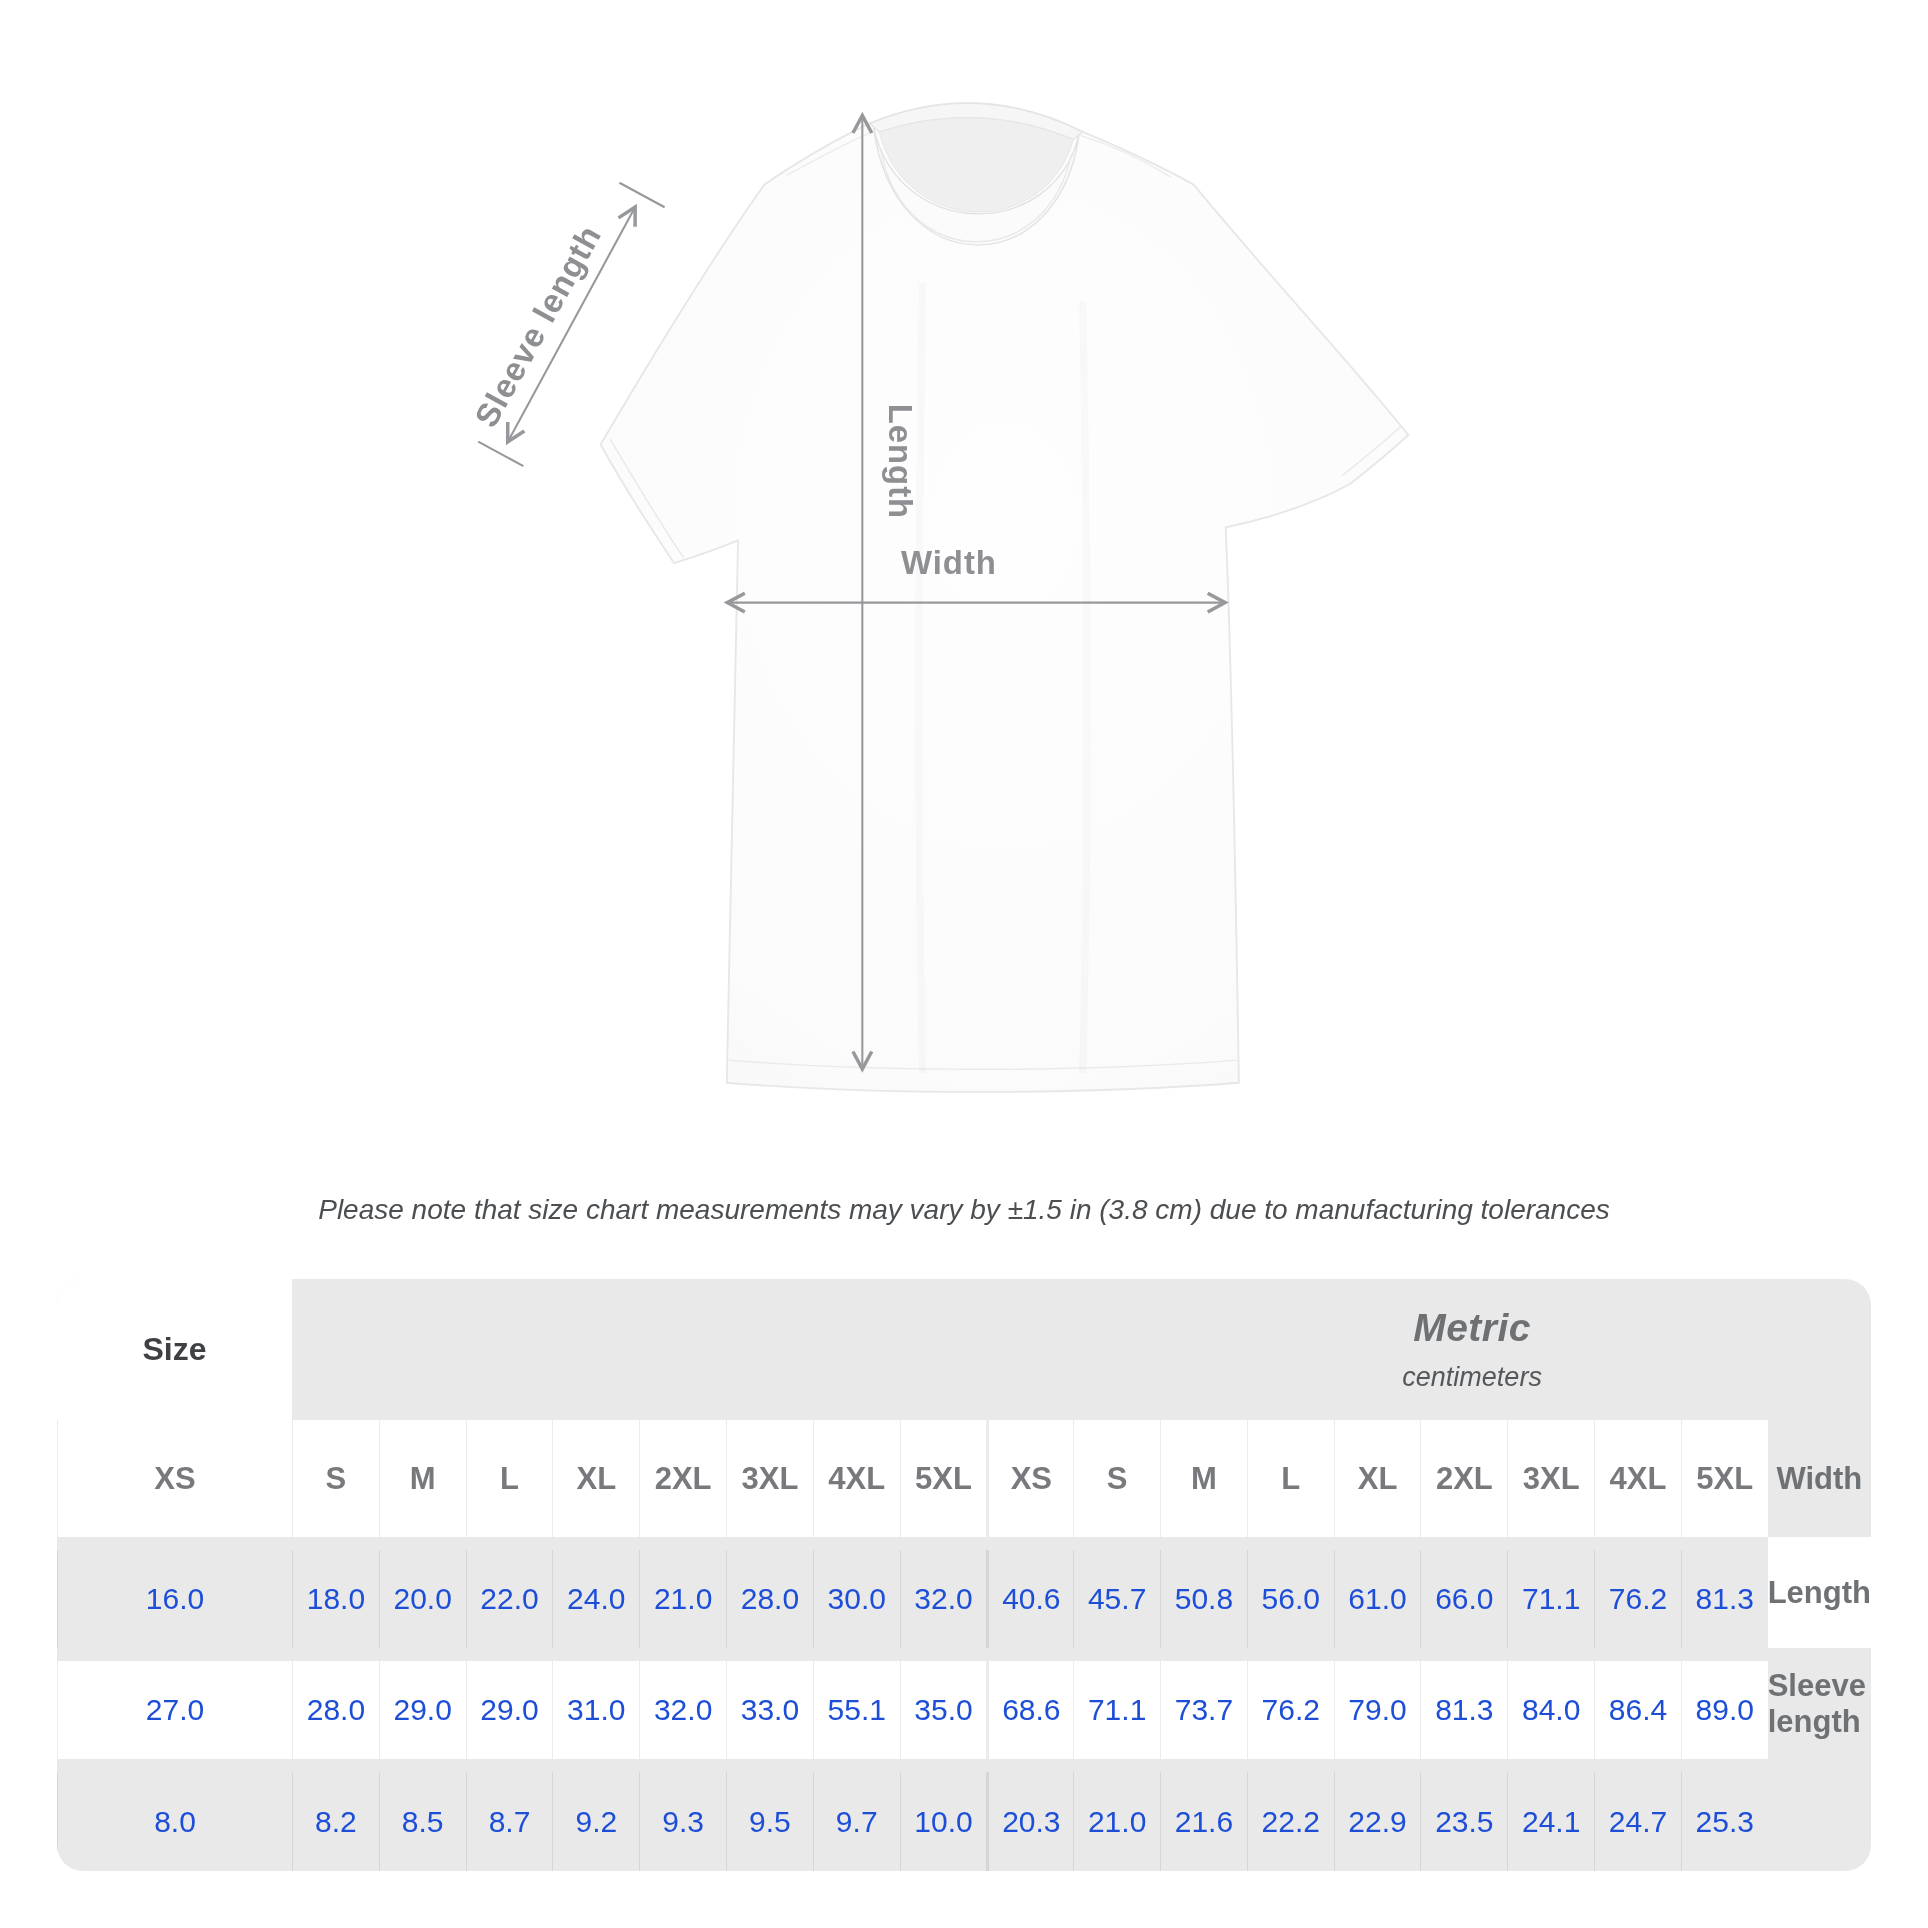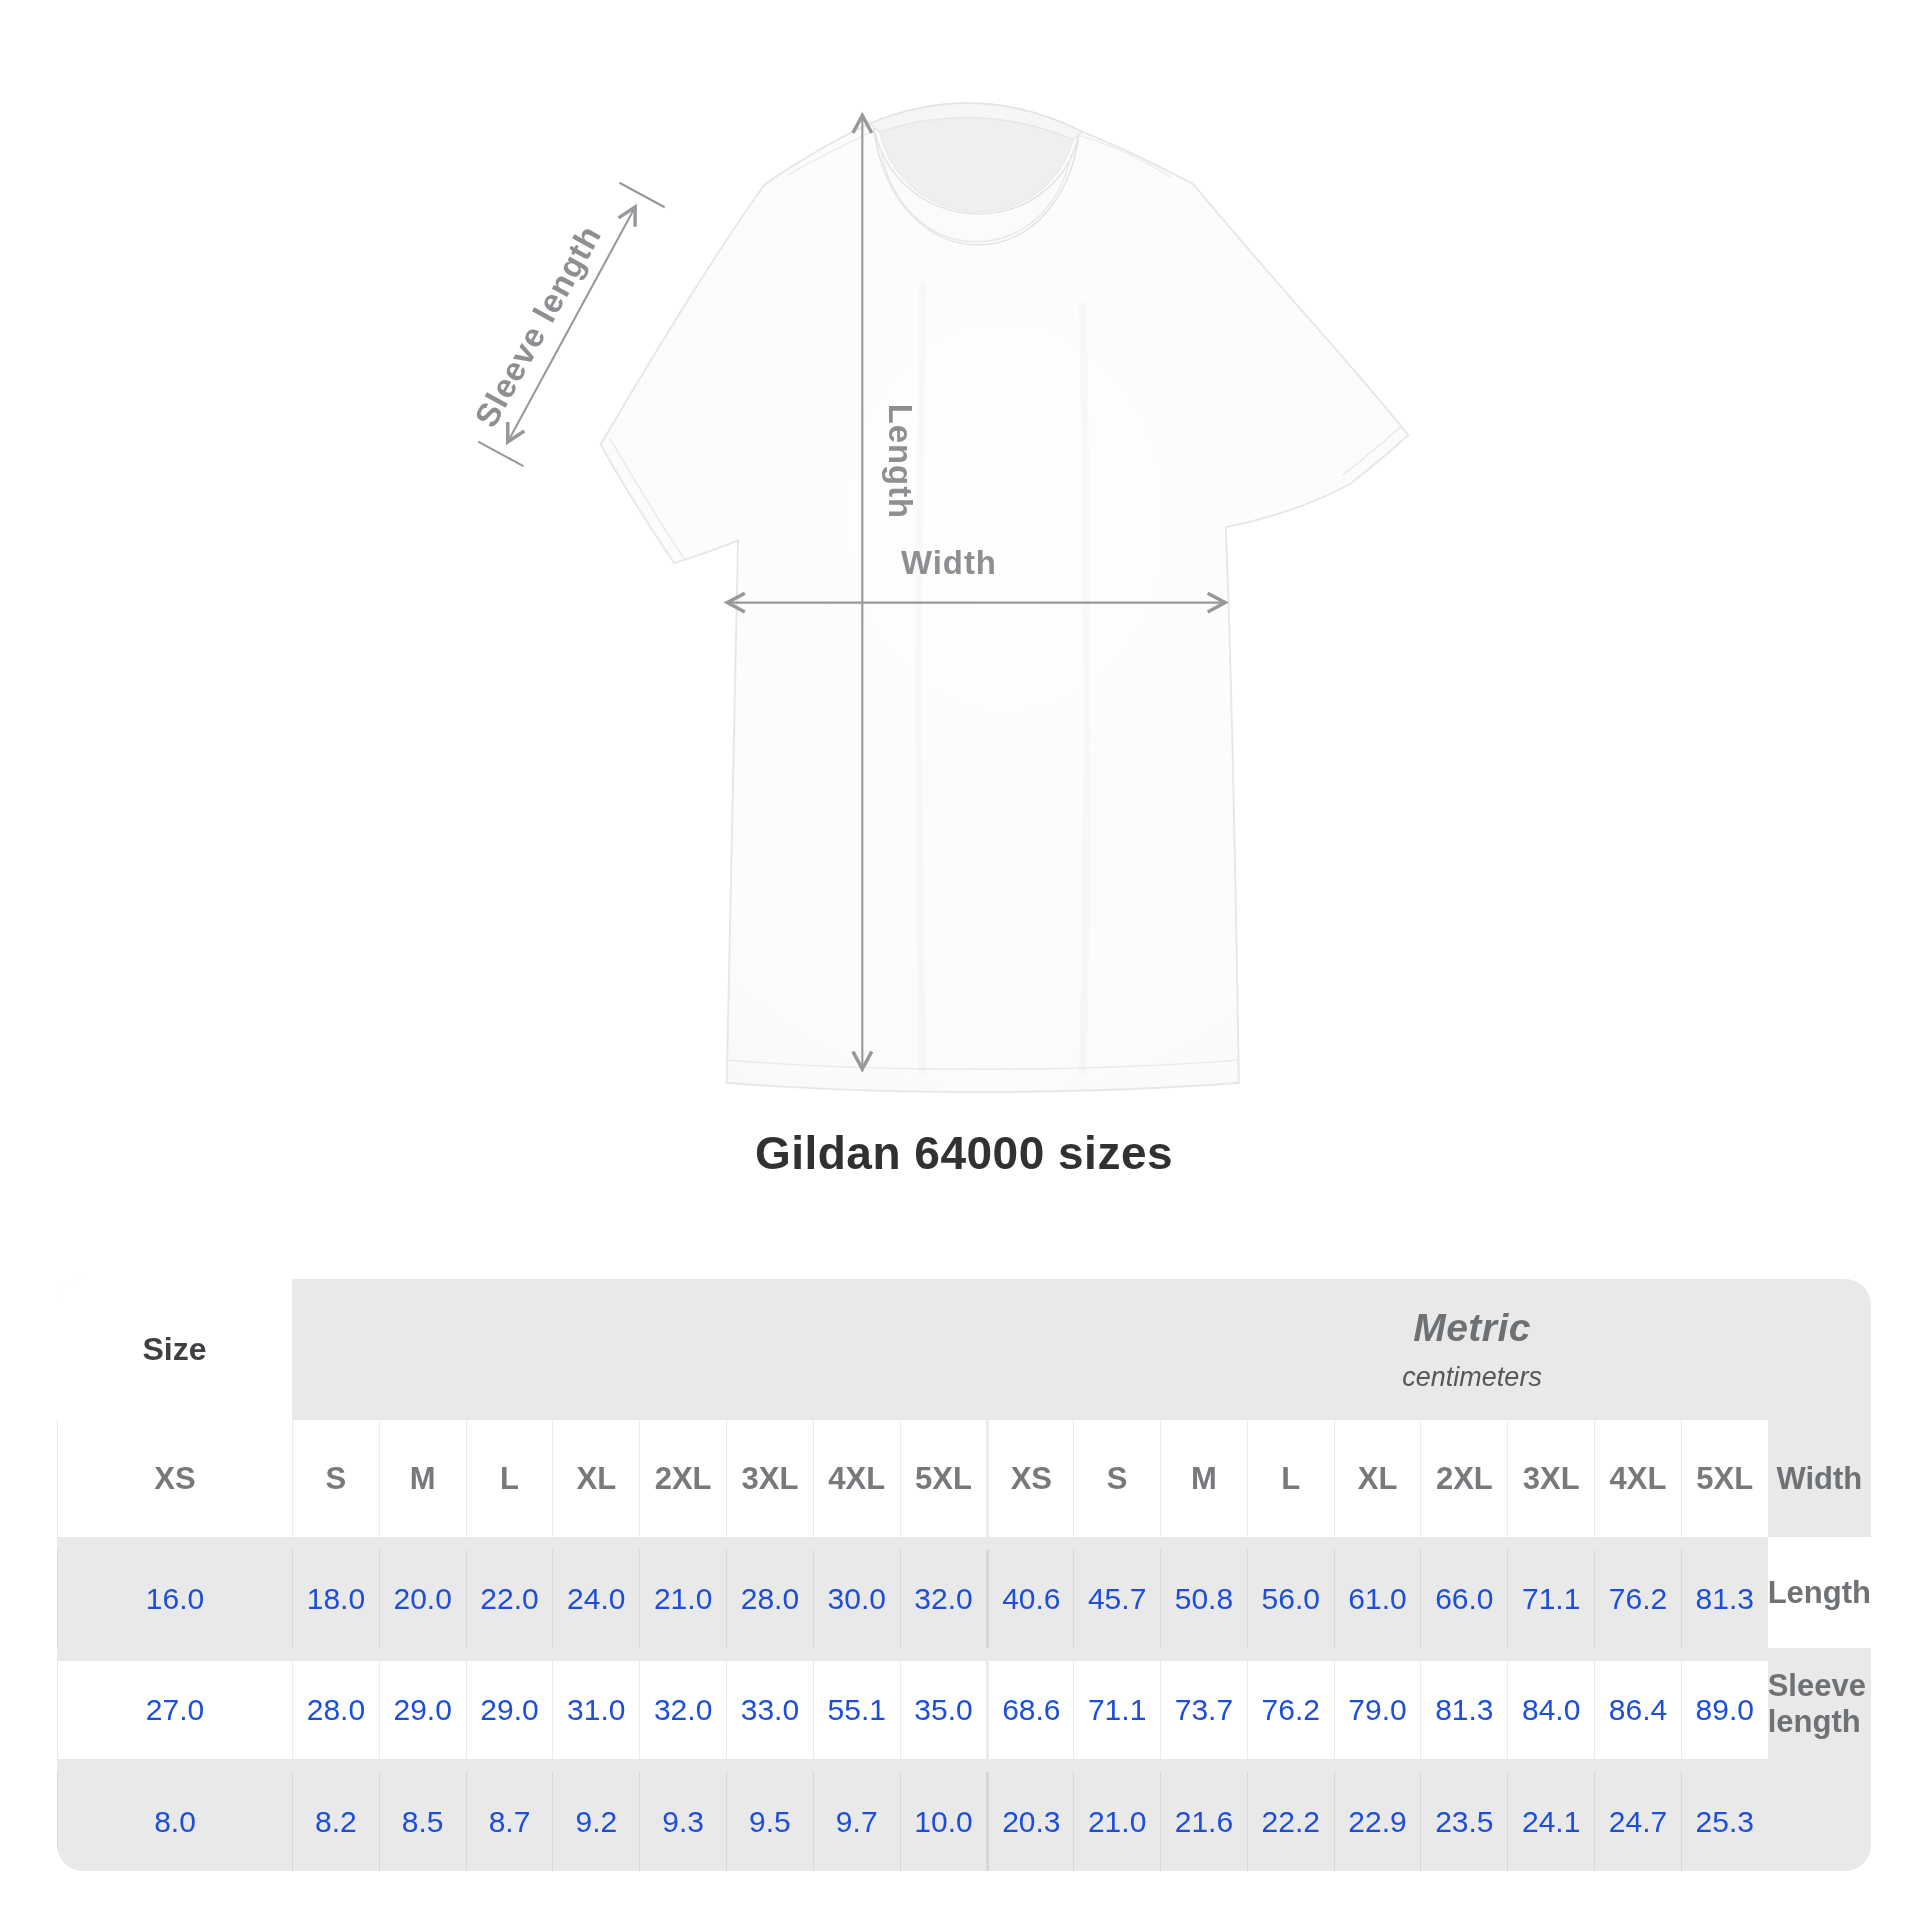--- a/index.html
+++ b/index.html
@@ -97,21 +97,21 @@
     </g>
 
     <g>
       <line x1="540" y1="468" x2="674" y2="221" stroke="#97989b" stroke-width="2.2" marker-start="url(#ah)" marker-end="url(#ah)"></line>
       <line x1="658" y1="194" x2="706" y2="220" stroke="#97989b" stroke-width="2.2"></line>
       <line x1="508" y1="469" x2="556" y2="495" stroke="#97989b" stroke-width="2.2"></line>
       <text class="ann-text" transform="translate(582 352) rotate(-61)" text-anchor="middle">Sleeve length</text>
     </g>
   </svg>
 
-  <div class="title">Gildan 64000 sizes</div>
+  <div class="subtitle">Please note that size chart measurements may vary by ±1.5 in (3.8 cm) due to manufacturing tolerances</div>
 
   <div class="tbl" id="tbl">
       <div class="cell white size-head">Size</div>
       <div class="cell group-head" style="grid-column: 11 / span 9;">
         <div class="gname">Metric</div>
         <div class="gunit">centimeters</div>
       </div>
       <div class="cell white size-cell sep">XS</div>
       <div class="cell white size-cell sep">S</div>
       <div class="cell white size-cell sep">M</div>

